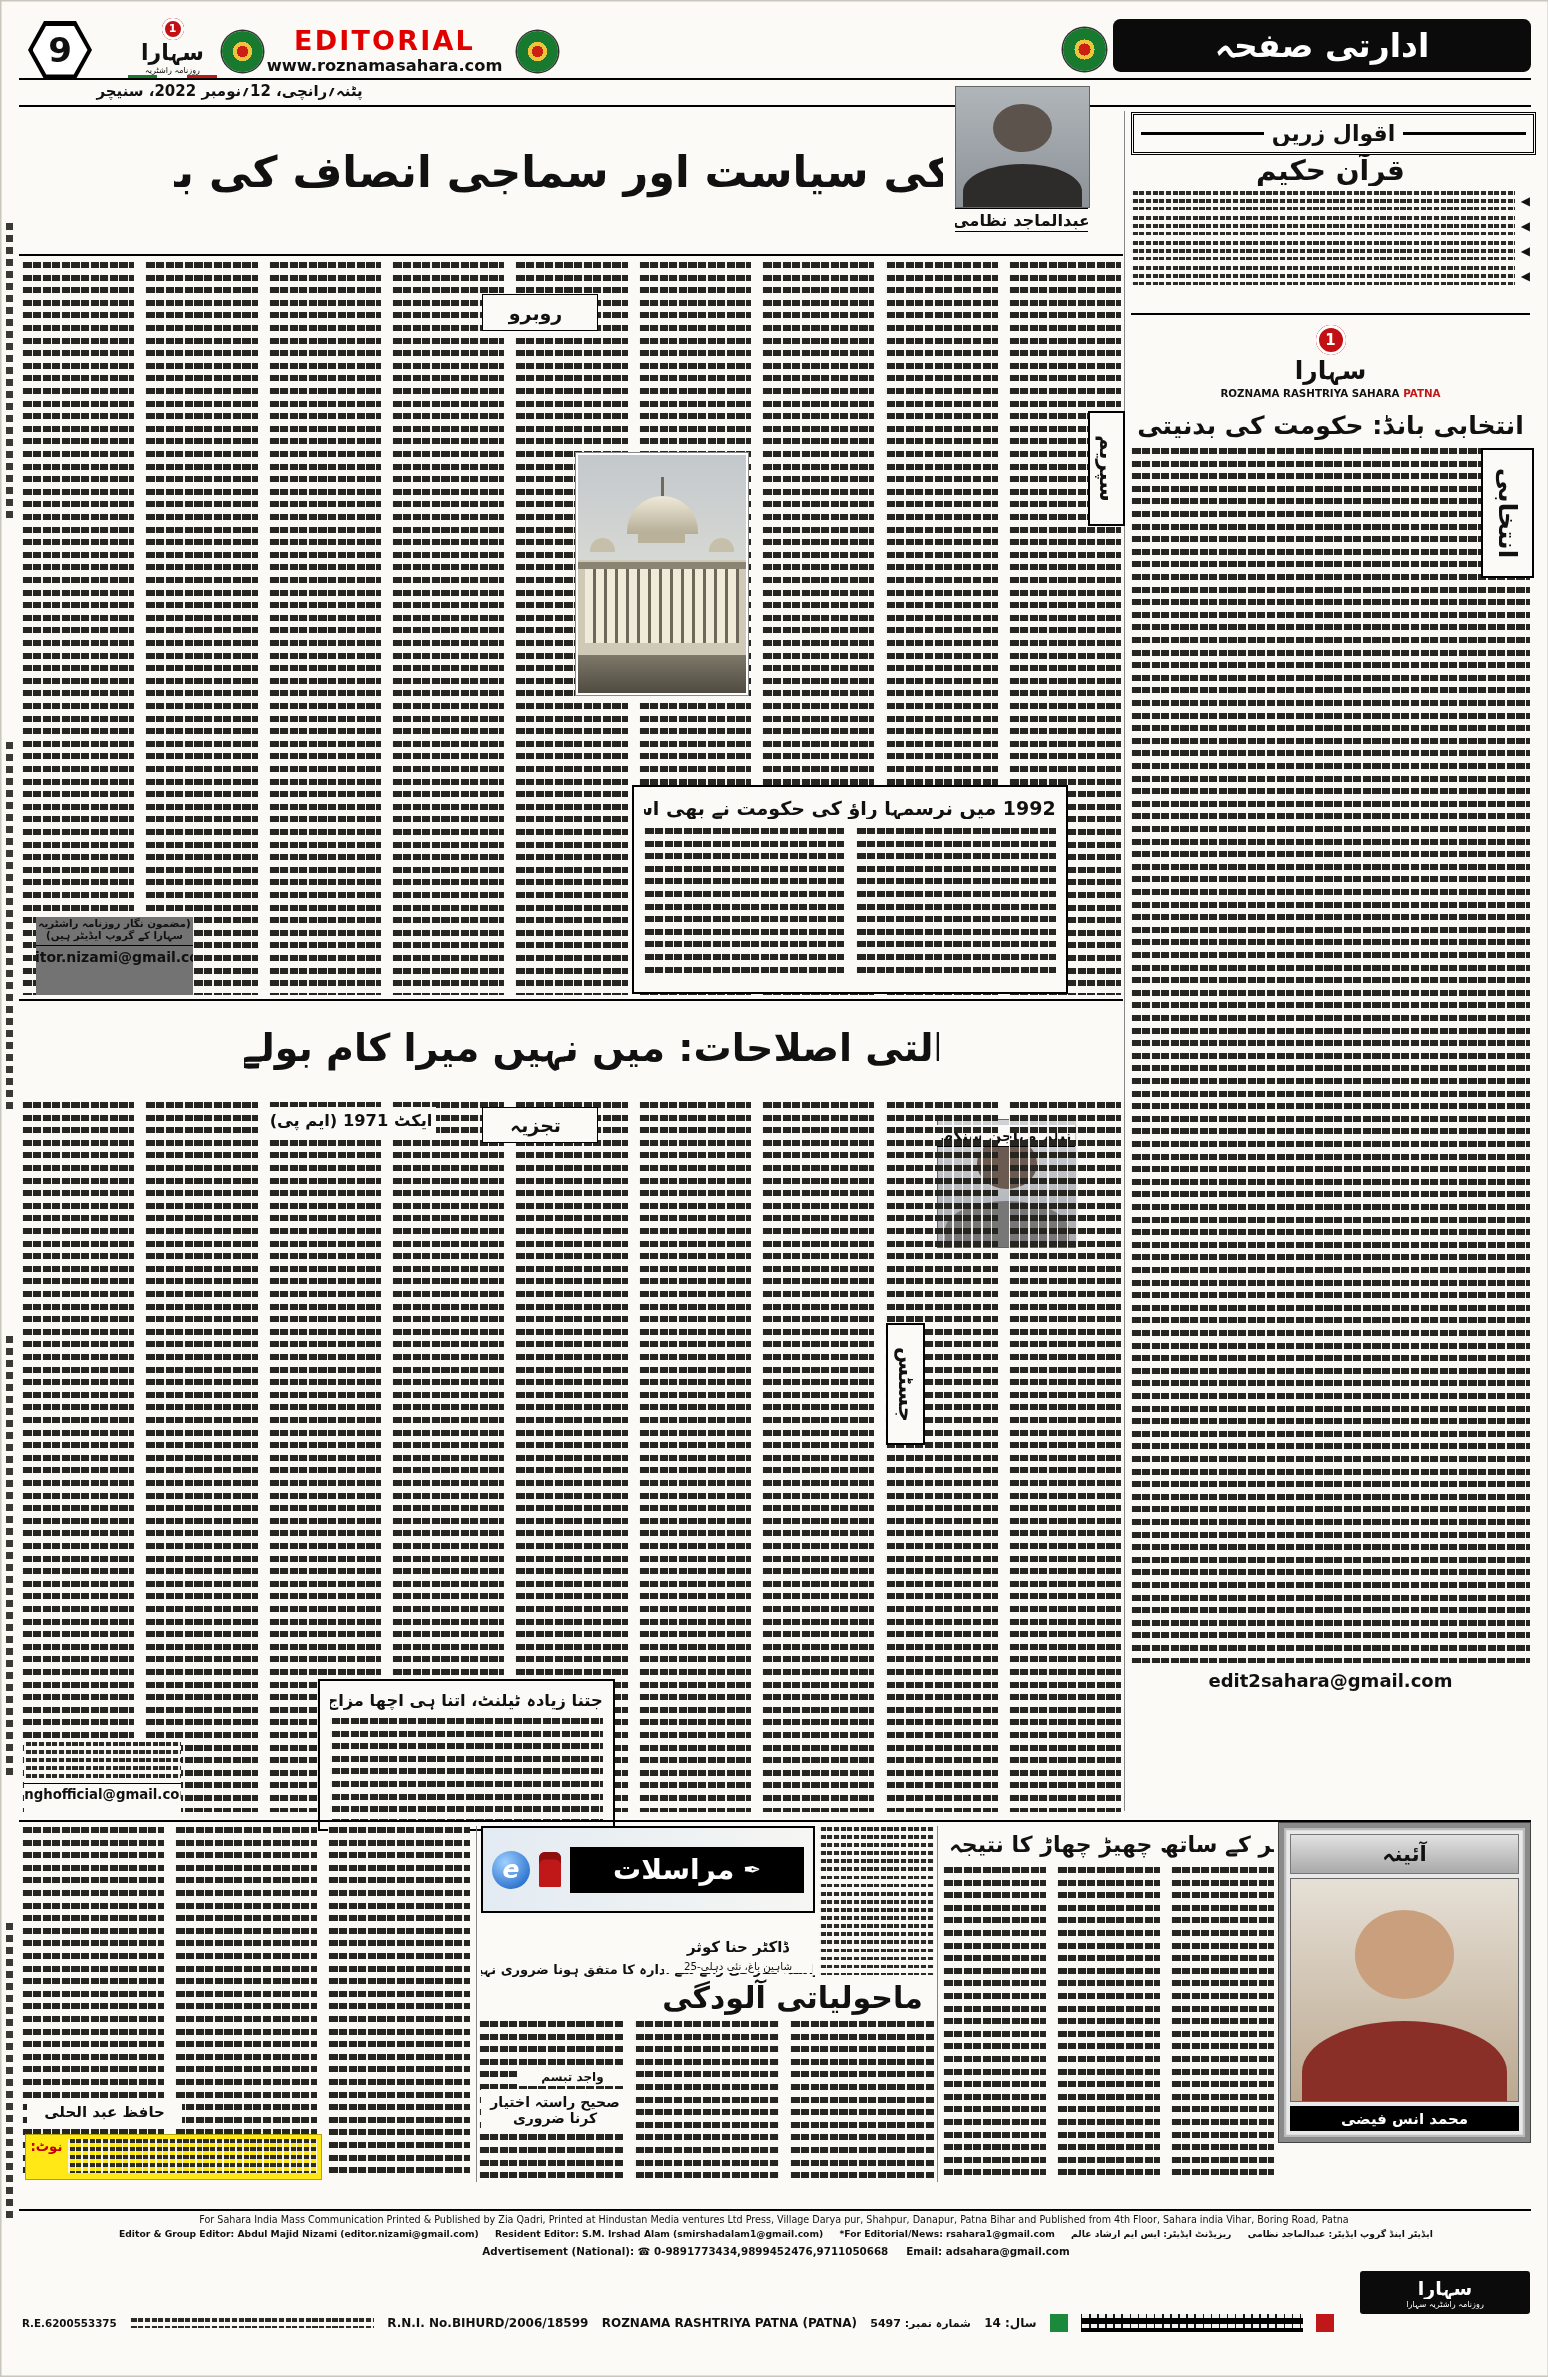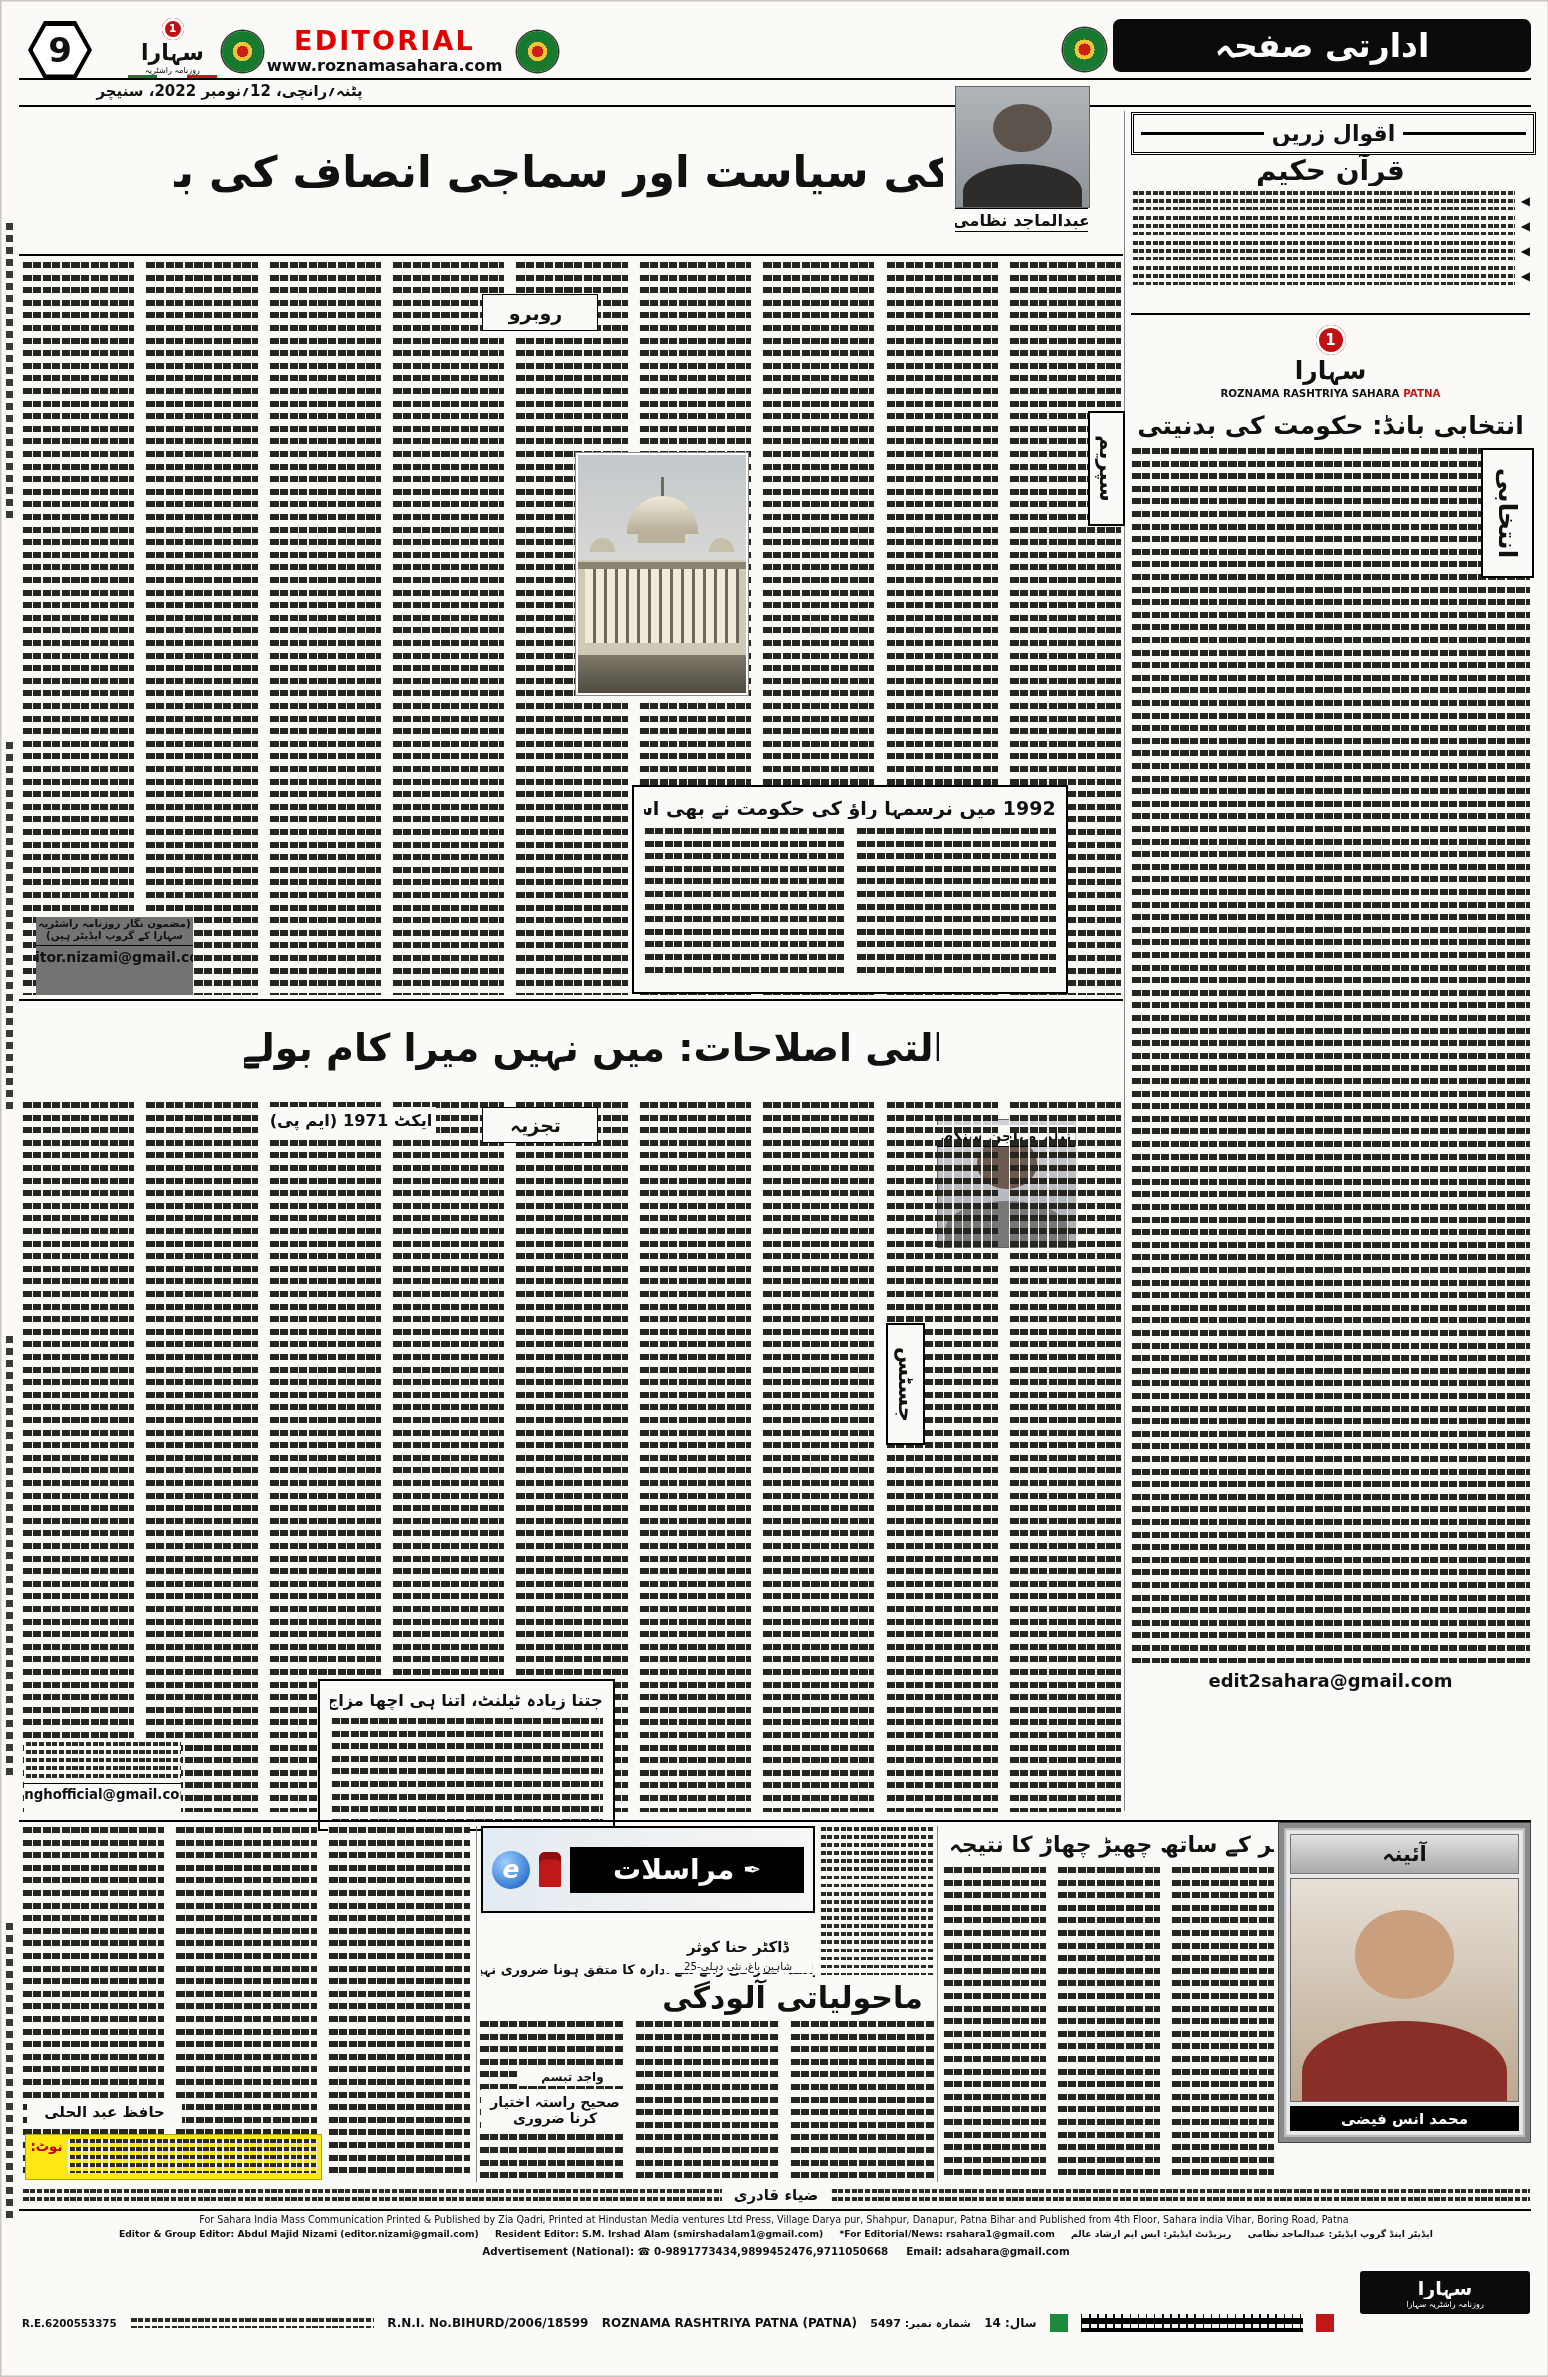--- a/index.html
+++ b/index.html
@@ -307,25 +307,20 @@
 
   <div class="abs aaina" style="left:1279px;top:1823px;width:251px;height:319px">
     <div class="aaina-plaque u">آئینہ</div>
     <div class="avatar av-warm" style="flex:1">
       <div class="head"></div>
       <div class="torso"></div>
     </div>
     <div class="aaina-name u">محمد انس فیضی</div>
   </div>
 
-  <div class="abs" style="left:22px;top:2185px;width:1508px;height:19px;display:flex;align-items:center;gap:12px">
-    <div class="sim-sm" style="flex:1;height:12px"></div>
-    <div class="u b nowrap" style="font-size:15px">ضیاء قادری</div>
-    <div class="sim-sm" style="flex:1;height:12px"></div>
-  </div>
   <div class="rule" style="left:18.5px;top:2209px;width:1512px;height:1.5px"></div>
 
   <div class="abs ctr nowrap" style="left:44px;top:2213px;width:1460px;height:12px;font-size:9.6px">For Sahara India Mass Communication Printed &amp; Published by Zia Qadri, Printed at Hindustan Media ventures Ltd Press, Village Darya pur, Shahpur, Danapur, Patna Bihar and Published from 4th Floor, Sahara india Vihar, Boring Road, Patna</div>
 
   <div class="abs ctr" style="left:22px;top:2227px;width:1508px;height:13.3px;gap:16.3px;font-size:9.2px">
     <span class="b nowrap">Editor &amp; Group Editor: Abdul Majid Nizami (editor.nizami@gmail.com)</span>
     <span class="b nowrap">Resident Editor: S.M. Irshad Alam (smirshadalam1@gmail.com)</span>
     <span class="b nowrap">*For Editorial/News: rsahara1@gmail.com</span>
     <span class="u b nowrap">ریزیڈنٹ ایڈیٹر: ایس ایم ارشاد عالم</span>
     <span class="u b nowrap">ایڈیٹر اینڈ گروپ ایڈیٹر: عبدالماجد نظامی</span>

